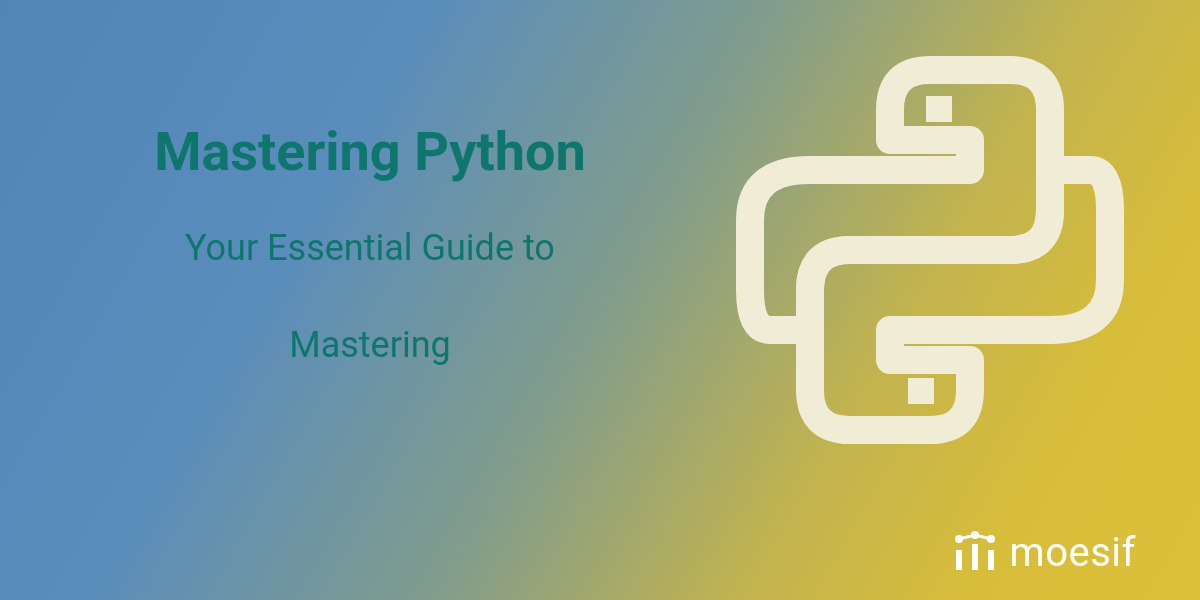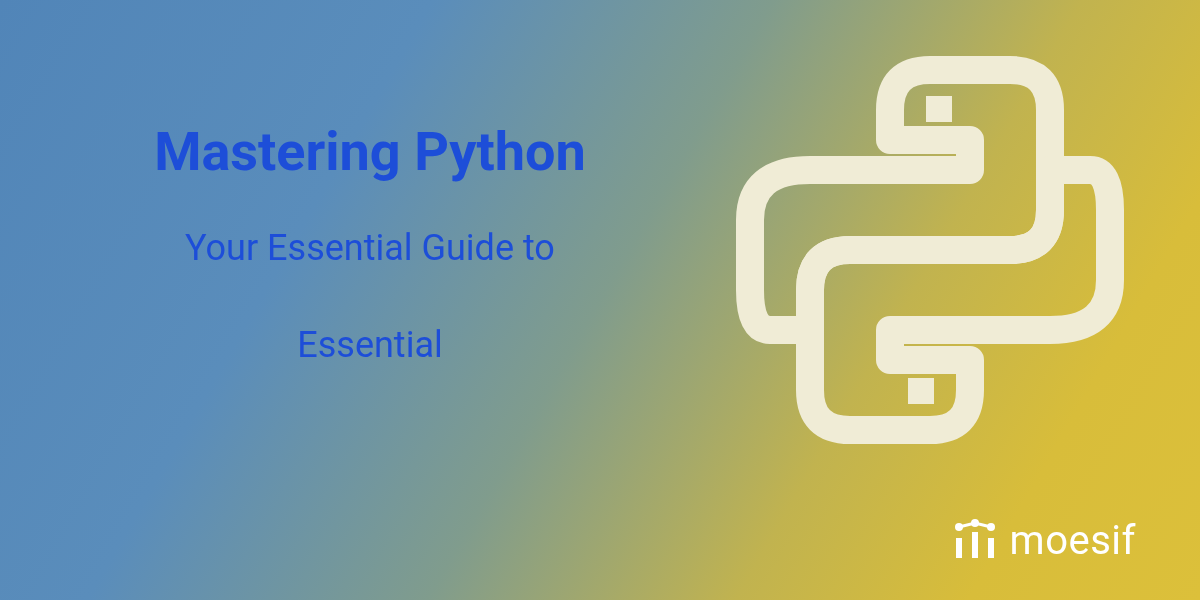--- a/index.html
+++ b/index.html
@@ -11,21 +11,21 @@
     }
     .container {
       width: 100%;
       height: 100%;
       display: flex;
       position: relative;
     }
     .text-block {
       flex: 1;
       padding: 120px 40px 12px 100px;
-      color: #1d4ed8;
+      color: #0f766e;
     }
     .headline {
       font-size: 54px;
       font-weight: 700;
       line-height: 1.18;
       margin-bottom: 40px;
       text-align: center;
       max-width: 560px;
     }
     .subhead {
@@ -43,21 +43,21 @@
     .python-logo {
       position: absolute;
       top: 40px;
       right: 60px;
       width: 420px;
       height: 420px;
     }
     .python-logo svg { width: 100%; height: 100%; }
     .brand {
       position: absolute;
-      bottom: 36px;
+      bottom: 24px;
       right: 64px;
       display: flex;
       align-items: center;
       gap: 12px;
       color: #ffffff;
     }
     .brand-mark svg { width: 46px; height: 46px; display: block; }
     .brand-name {
       font-size: 40px;
       font-weight: 400;
@@ -68,21 +68,21 @@
 <body>
 
 <div class="container">
   <div class="text-block">
     <h1 class="headline">
       <span>Mastering Python</span><br>
     </h1>
     <p class="subhead">
       <span>Your Essential Guide to</span><br>
       <br>
-      <span>Essential</span>
+      <span>Mastering</span>
     </p>
   </div>
   <div class="graphic-block">
     <div class="python-logo">
       <svg viewBox="0 0 420 420" fill="none" stroke="#f0ecd6" stroke-width="28" stroke-linejoin="round">
 
         <path d="M 210 30
                  L 290 30
                  Q 330 30 330 70
                  L 330 170

